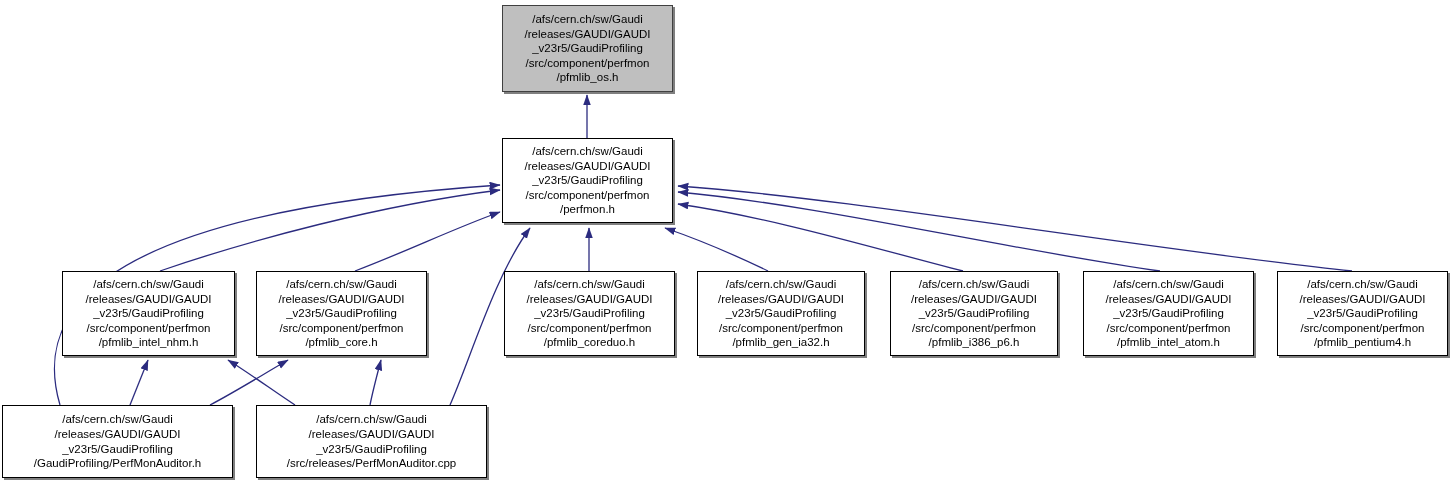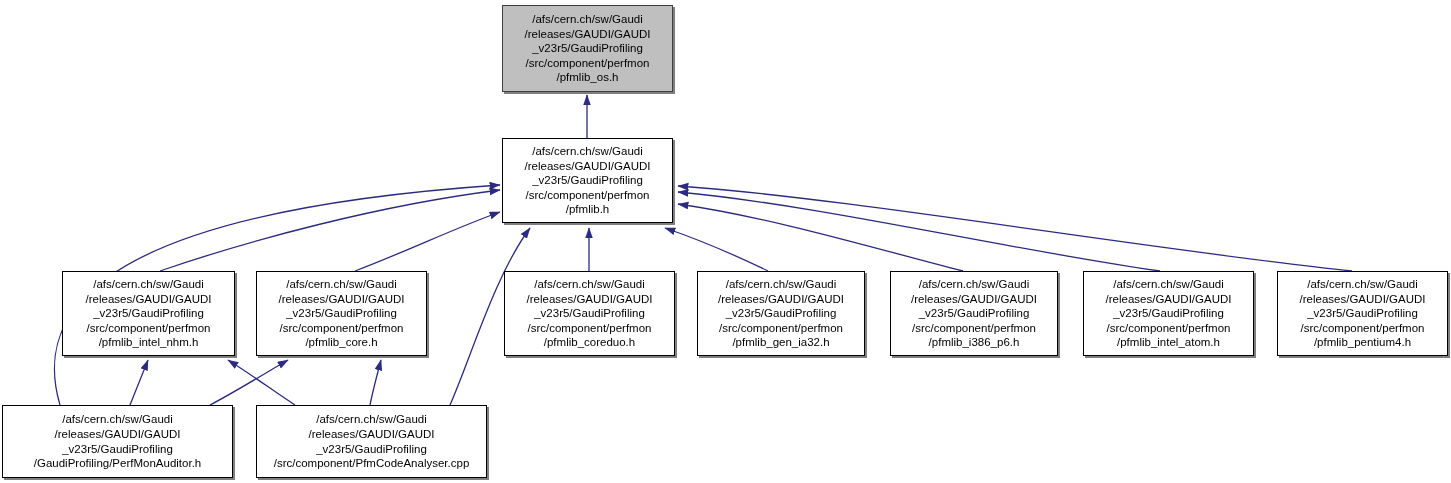--- a/index.html
+++ b/index.html
@@ -84,21 +84,21 @@
         <span class="node-line">/releases/GAUDI/GAUDI</span>
         <span class="node-line">_v23r5/GaudiProfiling</span>
         <span class="node-line">/src/component/perfmon</span>
         <span class="node-line">/pfmlib_os.h</span>
       </div>
       <div class="graph-node" style="left: 502px; top: 138px; width: 171px; height: 85px;">
         <span class="node-line">/afs/cern.ch/sw/Gaudi</span>
         <span class="node-line">/releases/GAUDI/GAUDI</span>
         <span class="node-line">_v23r5/GaudiProfiling</span>
         <span class="node-line">/src/component/perfmon</span>
-        <span class="node-line">/pfmlib.h</span>
+        <span class="node-line">/perfmon.h</span>
       </div>
       <div class="graph-node" style="left: 62px; top: 271px; width: 173px; height: 85px;">
         <span class="node-line">/afs/cern.ch/sw/Gaudi</span>
         <span class="node-line">/releases/GAUDI/GAUDI</span>
         <span class="node-line">_v23r5/GaudiProfiling</span>
         <span class="node-line">/src/component/perfmon</span>
         <span class="node-line">/pfmlib_intel_nhm.h</span>
       </div>
       <div class="graph-node" style="left: 256px; top: 271px; width: 171px; height: 85px;">
         <span class="node-line">/afs/cern.ch/sw/Gaudi</span>
@@ -145,17 +145,17 @@
       <div class="graph-node" style="left: 2px; top: 405px; width: 231px; height: 73px;">
         <span class="node-line">/afs/cern.ch/sw/Gaudi</span>
         <span class="node-line">/releases/GAUDI/GAUDI</span>
         <span class="node-line">_v23r5/GaudiProfiling</span>
         <span class="node-line">/GaudiProfiling/PerfMonAuditor.h</span>
       </div>
       <div class="graph-node" style="left: 256px; top: 405px; width: 231px; height: 73px;">
         <span class="node-line">/afs/cern.ch/sw/Gaudi</span>
         <span class="node-line">/releases/GAUDI/GAUDI</span>
         <span class="node-line">_v23r5/GaudiProfiling</span>
-        <span class="node-line">/src/component/PfmCodeAnalyser.cpp</span>
+        <span class="node-line">/src/releases/PerfMonAuditor.cpp</span>
       </div>
     </div>
 
 </div>
 
 </body></html>

